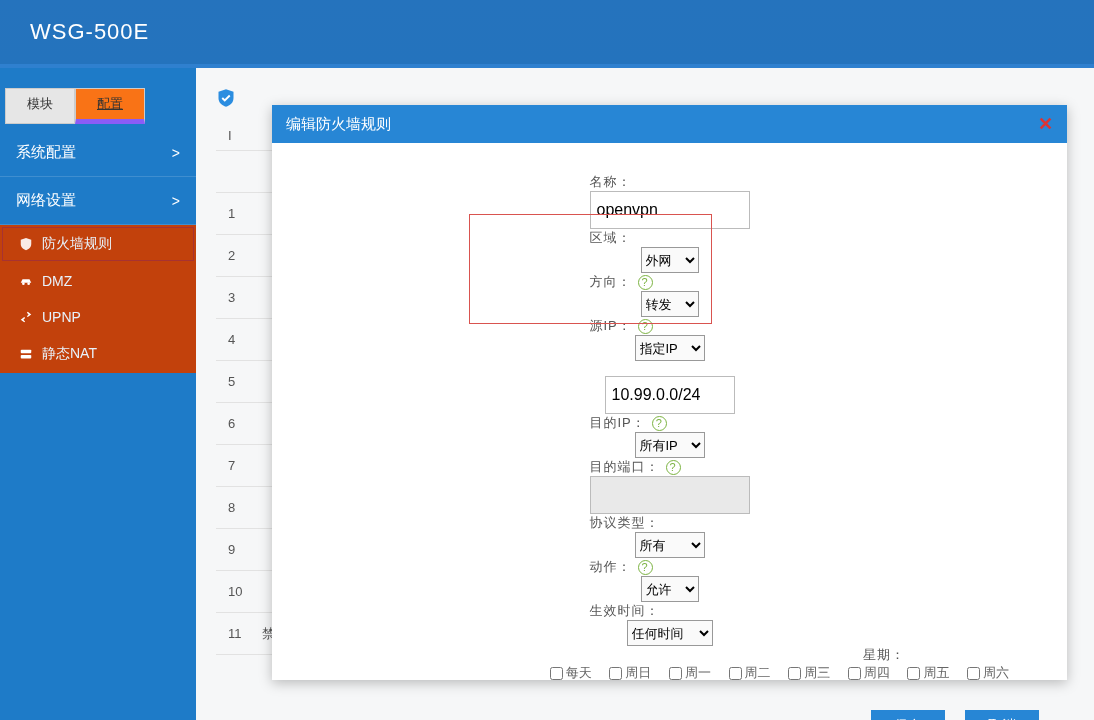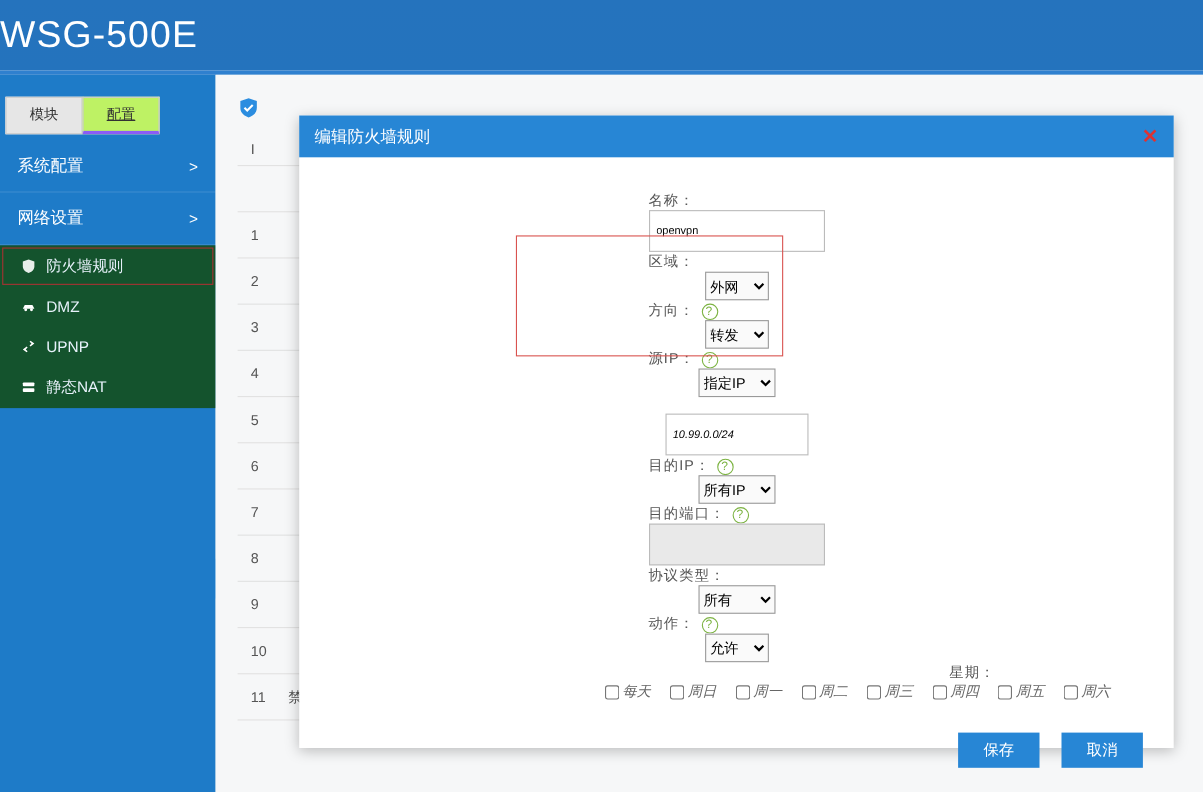--- a/index.html
+++ b/index.html
@@ -1,39 +1,39 @@
 <!DOCTYPE html>
 <html><head>
 <meta charset="utf-8">
 <style>
   * { box-sizing: border-box; margin: 0; padding: 0; font-family: "Microsoft YaHei", Arial, sans-serif; }
   body { background: #f0f0f0; width: 1094px; height: 720px; overflow: hidden; position: relative; }
 
   .app-header {
     height: 68px; background: linear-gradient(#2573bd,#2473bd);
-    color: #fff; display:flex; align-items:center; 
-    font-size: 34px; font-weight: 300; letter-spacing: 1px;
+    color: #fff; display:flex; align-items:center; padding-left:30px;
+    font-size: 22px; font-weight: 300; letter-spacing: 1px;
     border-bottom: 4px solid #2f80cf;
   }
 
   .body-row { display:flex; height: calc(100% - 68px); }
 
   .leftcol { width: 196px; background:#1e7bc8; color:#fff; position:relative; }
 
   .tabs { display:flex; background:#fff; margin: 20px 0 5px 5px; width:140px;}
   .tab { flex:1; text-align:center; padding:6px 0; font-size:13px; color:#333; background:#e6e6e6; border:1px solid #ccc; cursor:pointer;}
-  .tab.active { background:#bef264; border-bottom:3px solid #8b5cf6;text-decoration:underline; }
+  .tab.active { background:#f97316; border-bottom:5px solid #8b5cf6;text-decoration:underline; }
 
   .nav-item {
     padding: 14px 16px; font-size:15px; display:flex; align-items:center; justify-content:space-between;
     border-bottom: 1px solid rgba(255,255,255,0.15); cursor:pointer;
   }
   .nav-item .chev { font-size:14px; }
 
-  .subnav { background:#14532d; }
+  .subnav { background:#c2410c; }
   .sub-item { padding:10px 12px 10px 18px; font-size:14px; display:flex; align-items:center; gap:8px; cursor:pointer; color:#e8f2fb;}
   .sub-item.selected { outline:1px solid #a73232; outline-offset:-3px; }
 
   .mini-icon { width:16px; height:14px; display:inline-block; }
   .slide-handle { position:absolute; right:-6px; top:440px; width:6px; height:36px; background:#2b8de0; border-radius:0 3px 3px 0;}
 
   .maincol { flex:1; background:#f6f7f8; position:relative; padding: 20px 0 0 20px; }
   .panel-icon { color:#2b8de0; font-size:18px; }
   .datatable { width: 840px; margin-top: 8px; }
   .trow { display:flex; align-items:center; height:42px; border-bottom:1px solid #e2e2e2; font-size:13px; color:#555;}
@@ -54,40 +54,40 @@
   .modal-hd .x { color:#d33; font-size:18px; font-weight:bold; cursor:pointer;}
   .modal-body { flex:1; padding: 30px 44px 10px 44px; font-size:13px; color:#444;}
 
   .frow { display:flex; align-items:center; min-height:40px;flex-direction:column; }
   .flabel { width:160px; color:#555; letter-spacing:1px; }
   .flabel .q {
     display:inline-block; width:15px; height:15px; border:1px solid #7cb342; color:#7cb342;
     border-radius:50%; text-align:center; line-height:13px; font-size:11px; margin-left:6px;
   }
 
-  .txt { height:38px; border:1px solid #bbb; padding:16px 6px; font-size:10px; background:#fff;}
+  .txt { height:38px; border:1px solid #bbb; padding:16px 6px; font-size:16px; background:#fff;}
   .txt.w160{width:160px;}
-  .txt.w110{width:130px;font-style:italic;}
+  .txt.w110{width:130px;}
   .txt.disabled{background:#e9e9e9;}
   .txt.small{width:90px;}
 
   .sel { height:26px; border:1px solid #999; font-size:13px; background:#fafafa;}
   .sel.w60{width:58px;}
   .sel.w72{width:70px;}
   .sel.w88{width:86px;}
 
   .highlight-box {
     position:absolute; border:1px solid #d9534f;
     left: 469px; top:214px; width:243px; height:110px; pointer-events:none; z-index:60;
   }
 
   .dash { margin: 0 10px; color:#888;}
 
   .cb { margin-right:3px; vertical-align:middle;}
-  .cb-label { margin-right:14px; font-size:13px; color:#666;font-style:italic;}
+  .cb-label { margin-right:14px; font-size:13px; color:#666;}
 
   .modal-ft { display:flex; justify-content:flex-end; gap:20px; padding: 14px 28px 18px;}
   .btn { min-width:74px; height:32px; border:none; color:#fff; font-size:14px; cursor:pointer; background:#2786d5;}
 </style>
 </head>
 <body>
 
 <div class="app-header">
   <span>WSG-500E</span>
 </div>
@@ -249,20 +249,24 @@
       <select class="sel w72"><option>所有</option></select>
     </div>
 
     <div class="frow">
       <div class="flabel">
         <span>动作：</span><span class="q">?</span>
       </div>
       <select class="sel w60"><option>允许</option></select>
     </div>
 
+    <div class="frow">
+      <div class="flabel">生效时间：</div>
+      <select class="sel w88"><option>任何时间</option></select>
+    </div>
 
 
     <div class="frow" style="align-items:flex-end;">
       <div class="flabel">星期：</div>
       <div>
         <input type="checkbox" class="cb" style=""><span class="cb-label">每天</span>
         <input type="checkbox" class="cb" style=""><span class="cb-label">周日</span>
         <input type="checkbox" class="cb" style=""><span class="cb-label">周一</span>
         <input type="checkbox" class="cb" style=""><span class="cb-label">周二</span>
         <input type="checkbox" class="cb" style=""><span class="cb-label">周三</span>

